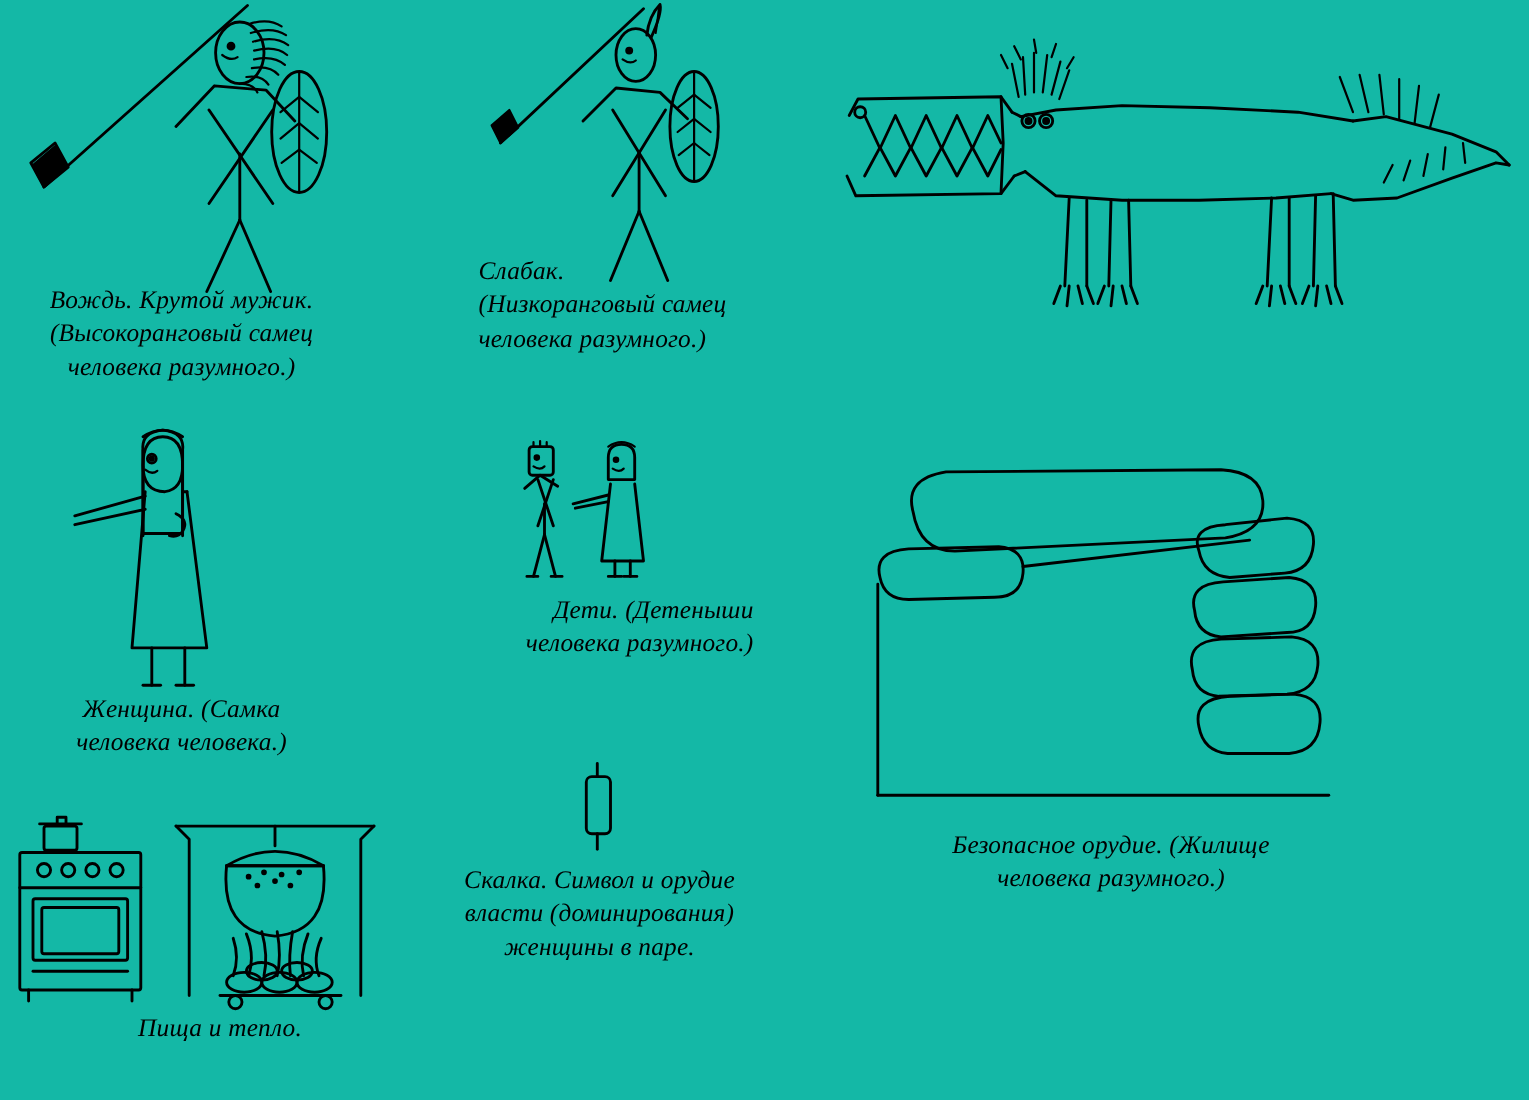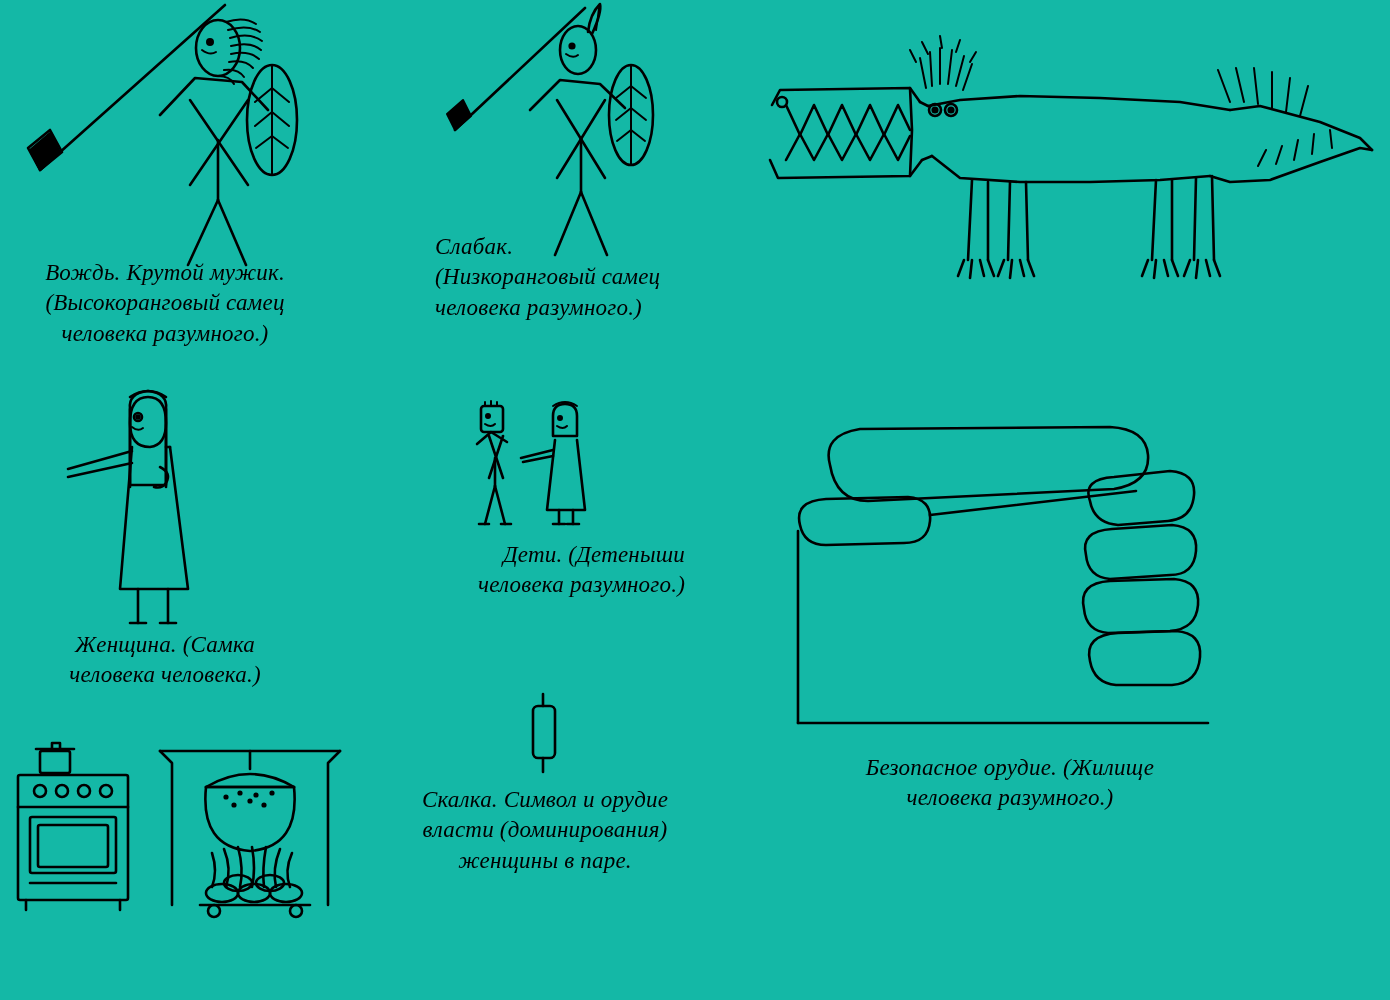--- a/index.html
+++ b/index.html
@@ -327,15 +327,16 @@
 
       <ellipse class="ink" cx="212" cy="158" rx="16" ry="9"></ellipse>
       <ellipse class="ink" cx="244" cy="158" rx="16" ry="9"></ellipse>
       <ellipse class="ink" cx="276" cy="158" rx="16" ry="9"></ellipse>
       <ellipse class="ink" cx="228" cy="148" rx="14" ry="8"></ellipse>
       <ellipse class="ink" cx="260" cy="148" rx="14" ry="8"></ellipse>
       <path class="ink" d="M190 170 L300 170"></path>
       <circle class="ink" cx="204" cy="176" r="6"></circle>
       <circle class="ink" cx="286" cy="176" r="6"></circle>
     </svg>
+    <div class="cap" style="left:40px; top:185px; width:300px;">Пища и тепло.</div>
   </div>
 
 </div>
 
 </body></html>

